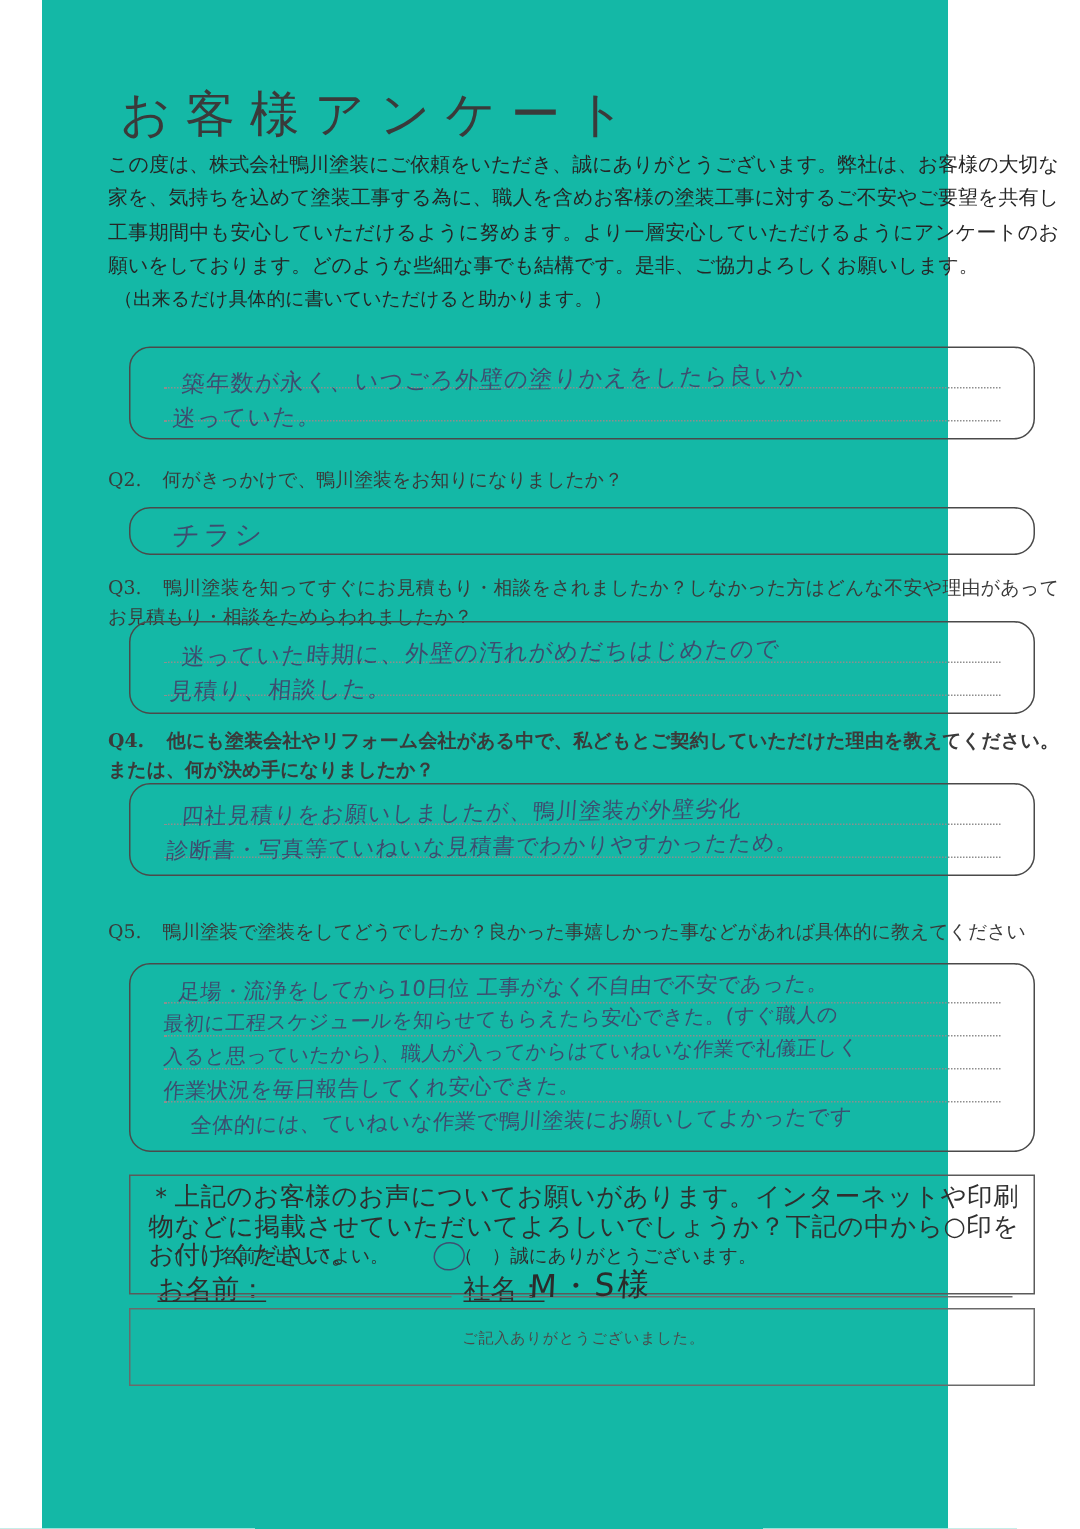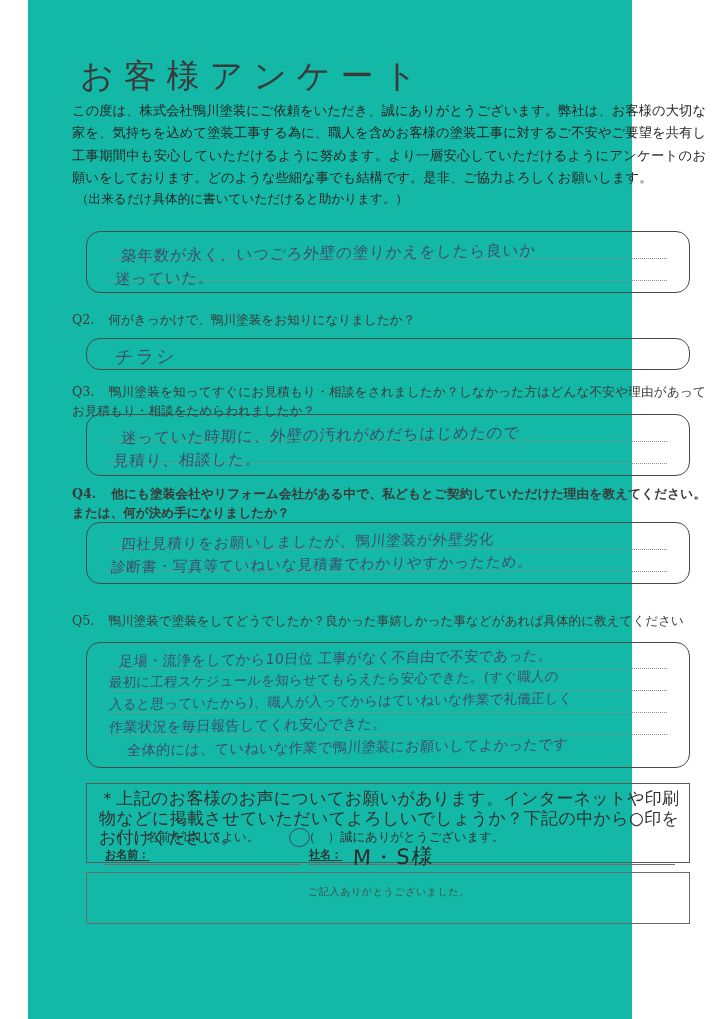--- a/index.html
+++ b/index.html
@@ -150,25 +150,24 @@
   }
   .name-row {
     position: absolute;
     left: 18px;
     top: 63px;
     width: 570px;
     height: 18px;
   }
   .name-label {
     position: absolute;
-    font-size: 11px;
+    font-size: 18px;
     color: #2f2f2f;
     text-decoration: underline;
     text-underline-offset: 2px;
-    font-weight: bold;
   }
   .name-rule {
     position: absolute;
     border-bottom: 1px solid #6d6d6d;
     height: 0;
     bottom: 0;
   }
   
   .thanks-box {
     position: absolute;

